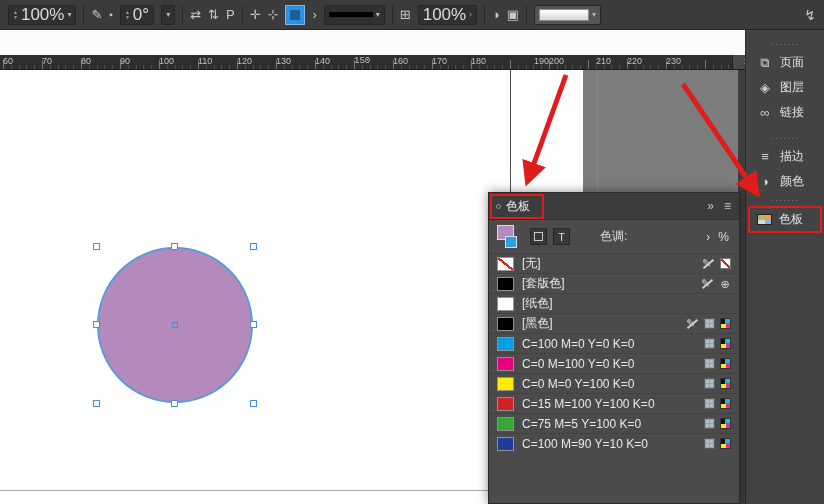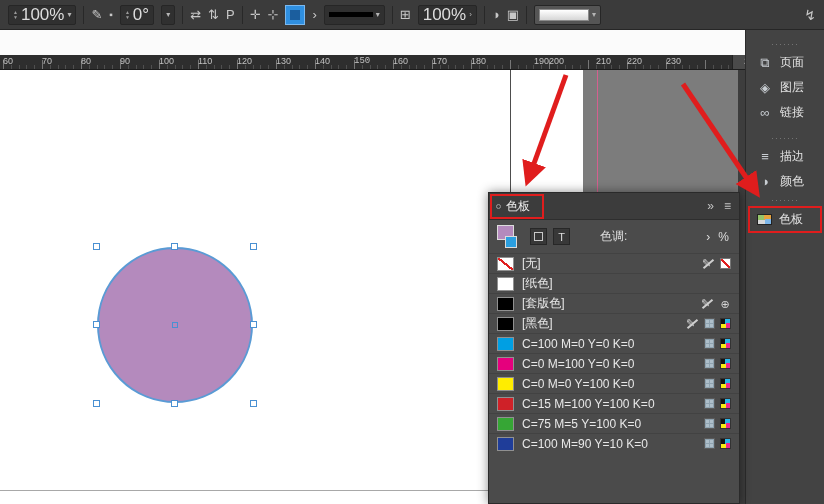--- a/index.html
+++ b/index.html
@@ -256,31 +256,31 @@
   <div class="slist">
       <div class="sw-row">
         <span class="chip chip-none"></span>
         <span class="sw-label">[无]</span>
         <span class="sw-icons">
           <span class="swi ic-pen"></span>
           <span class="swi ic-none"></span>
         </span>
       </div>
       <div class="sw-row">
+        <span class="chip" style="background: rgb(0, 0, 0);"></span>
+        <span class="sw-label">[套版色]</span>
+        <span class="sw-icons">
+          <span class="swi ic-pen"></span>
+          <span class="swi ic-reg"></span>
+        </span>
+      </div>
+      <div class="sw-row">
         <span class="chip" style="background: rgb(255, 255, 255);"></span>
         <span class="sw-label">[纸色]</span>
         <span class="sw-icons"></span>
-      </div>
-      <div class="sw-row">
-        <span class="chip" style="background: rgb(0, 0, 0);"></span>
-        <span class="sw-label">[套版色]</span>
-        <span class="sw-icons">
-          <span class="swi ic-pen"></span>
-          <span class="swi ic-reg"></span>
-        </span>
       </div>
       <div class="sw-row">
         <span class="chip" style="background: rgb(0, 0, 0);"></span>
         <span class="sw-label">[黑色]</span>
         <span class="sw-icons">
           <span class="swi ic-pen"></span>
           <span class="swi ic-shared"></span>
           <span class="swi ic-cmyk"></span>
         </span>
       </div>

